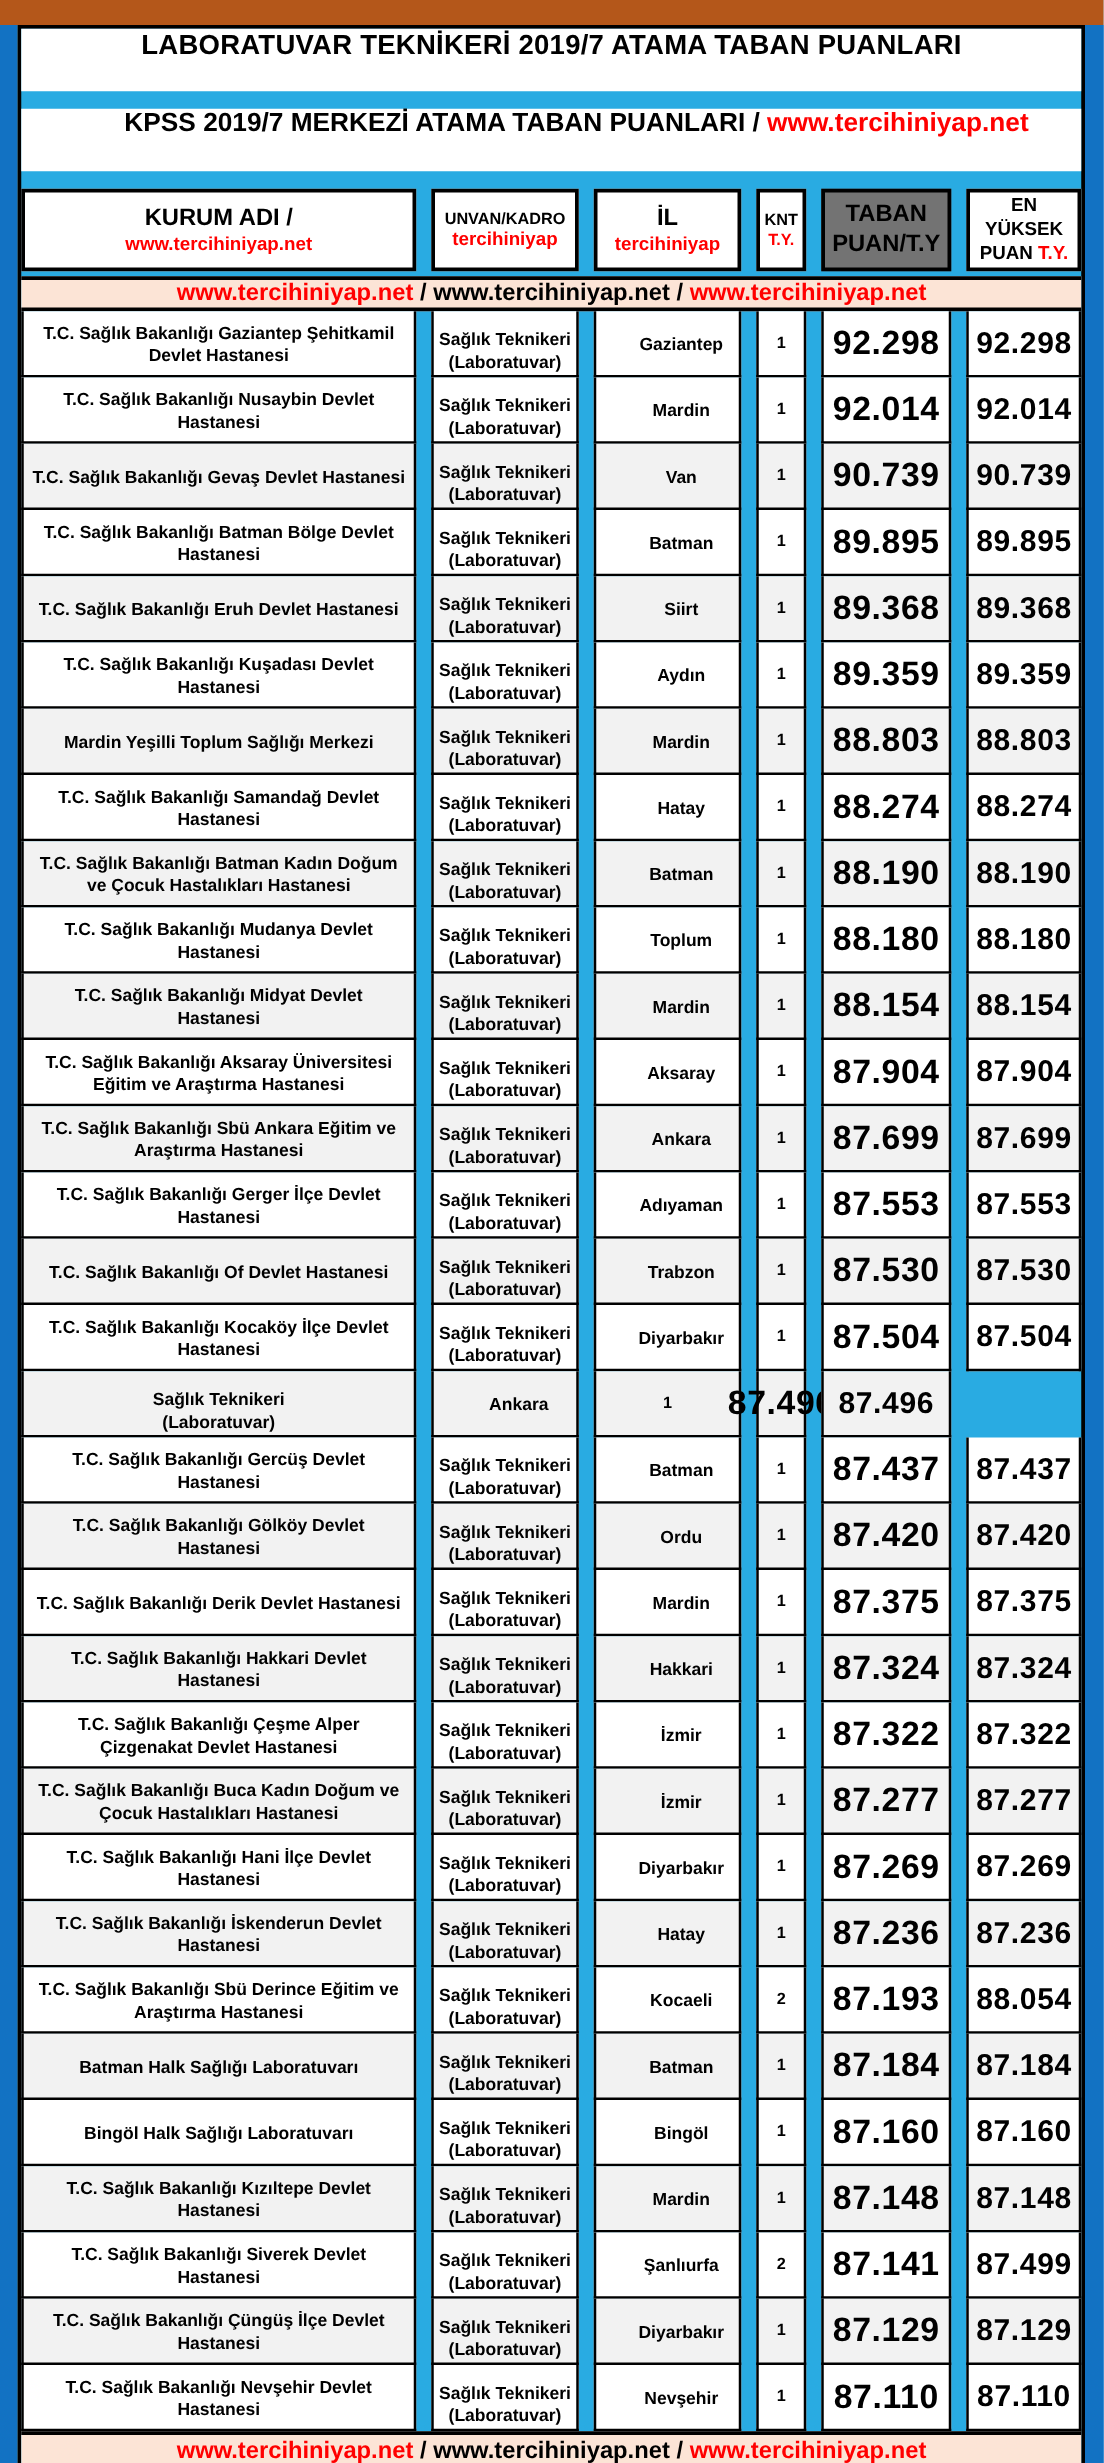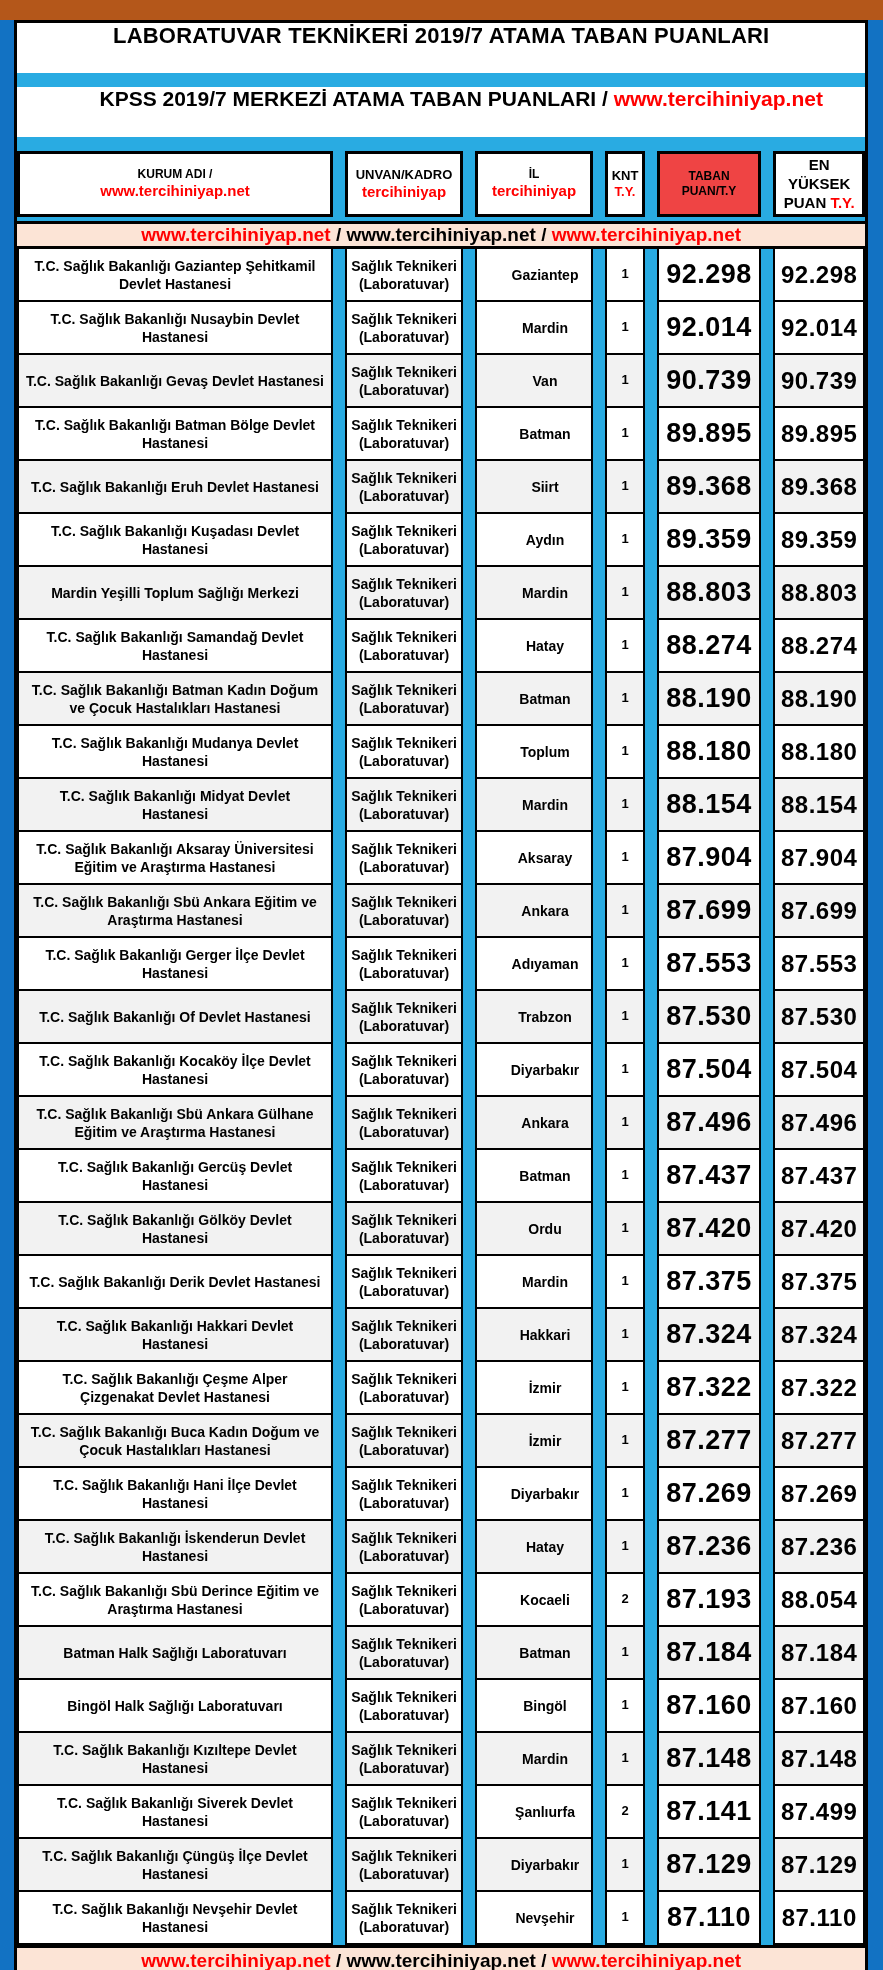--- a/index.html
+++ b/index.html
@@ -49,22 +49,22 @@
     background: #fff;
     border: 3px solid #000;
     min-height: 54px;
     box-sizing: border-box;
     display: flex; flex-direction: column;
     align-items: center; justify-content: center;
     text-align: center;
     line-height: 1.25;
     padding: 2px 1px;
   }
-  .hcell.yellow { background: #ef4444; }
-  .h-lg { font-size: 12px; }
+  .hcell.yellow { background: #737373; }
+  .h-lg { font-size: 19px; }
   .h-md { font-size: 15px; }
   .h-sm { font-size: 13px; }
 
   .watermark-bar {
     background: #FCE4D6;
     border-top: 3px solid #000;
     border-bottom: 3px solid #000;
     height: 28px;
     box-sizing: border-box;
     display: flex; align-items: center; justify-content: center;
@@ -84,21 +84,21 @@
     display: flex; flex-direction: column;
     align-items: center; justify-content: center;
     text-align: center;
     line-height: 1.3;
     padding: 2px 6px;
   }
   
   .data-row:nth-child(odd):not(:first-child) .cell { background: #F2F2F2; }
 
   .cell.kurum  { font-size: 14px; }
-  .cell.unvan  { font-size: 14px; padding: 2px 2px; }
+  .cell.unvan  { font-size: 14px; padding: 2px 2px; justify-content: flex-end; }
   .cell.il     { font-size: 14px; padding-left: 28px; }
   .cell.knt    { font-size: 13px; }
   .cell.taban  { font-size: 27px; letter-spacing: 0.5px; }
   .cell.yuksek { font-size: 24px; letter-spacing: 0.5px; }
 </style>
 </head>
 <body>
 
 <div class="page">
 
@@ -501,23 +501,20 @@
             </div>
     <div class="cell taban">
               <span>87.504</span>
             </div>
     <div class="cell yuksek">
               <span>87.504</span>
             </div>
   </div>
 
   <div class="grid-row data-row">
-    <div class="cell kurum">
-              <span>T.C. Sağlık Bakanlığı Sbü Ankara Gülhane Eğitim ve Araştırma Hastanesi</span>
-            </div>
     <div class="cell unvan">
       <div>Sağlık Teknikeri</div>
       <div>(Laboratuvar)</div>
     </div>
     <div class="cell il">
               <span>Ankara</span>
             </div>
     <div class="cell knt">
               <span>1</span>
             </div>

